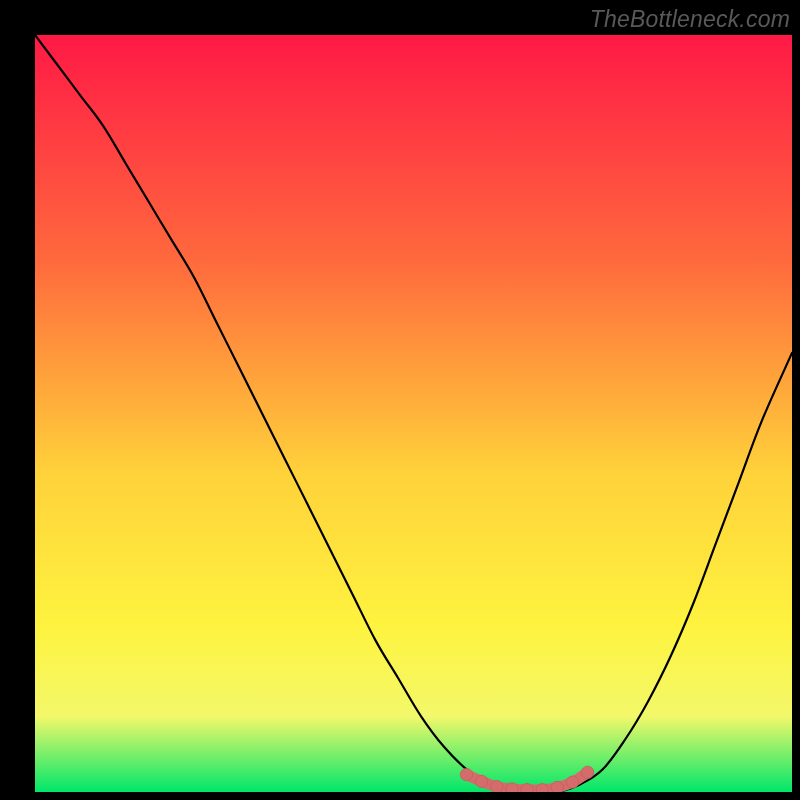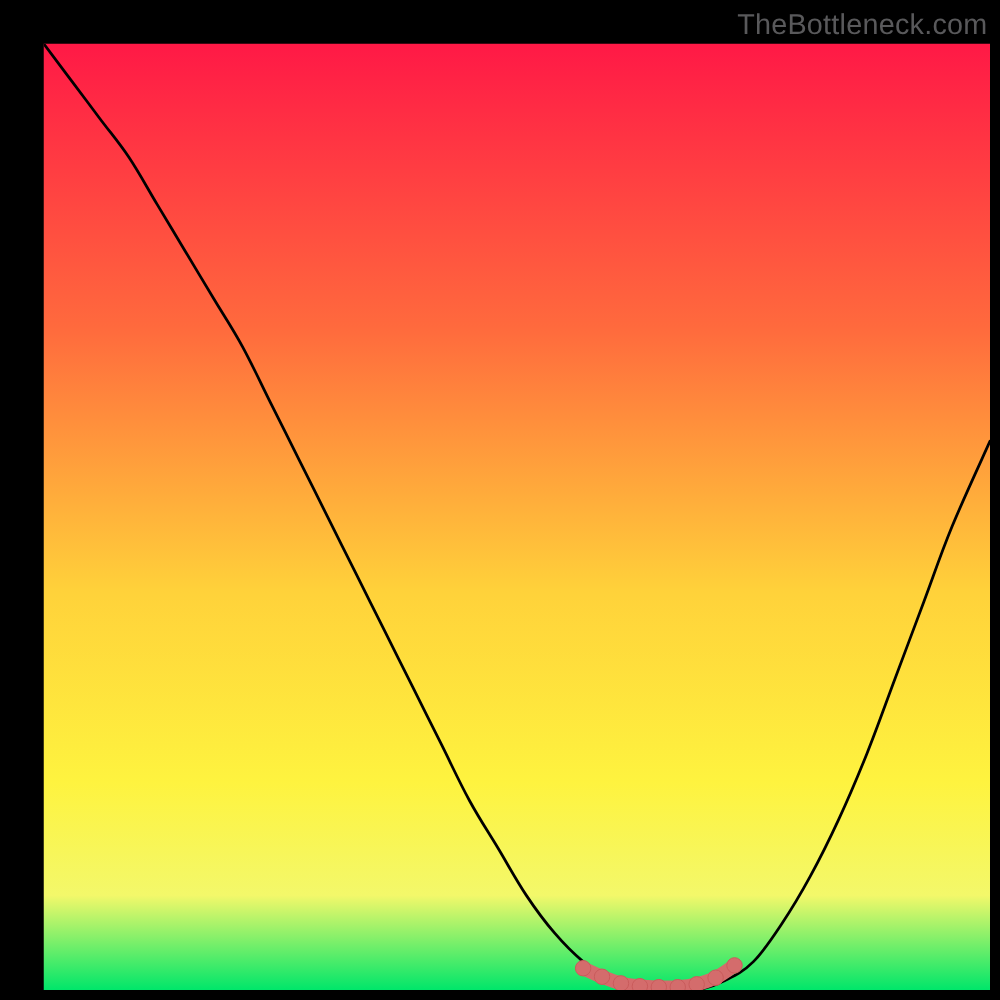--- a/index.html
+++ b/index.html
@@ -19,20 +19,21 @@
     position: absolute;
     inset: 0;
   }
   .watermark {
     position: absolute;
     font-family: Arial, Helvetica, sans-serif;
     font-weight: 400;
     font-size: 23px;
     color: #59595b;
     letter-spacing: 0.2px;
+    font-style: italic;
   }
   svg.curve-overlay,
   svg.marker-overlay {
     position: absolute;
     inset: 0;
     width: 100%;
     height: 100%;
   }
 </style>
 </head>

